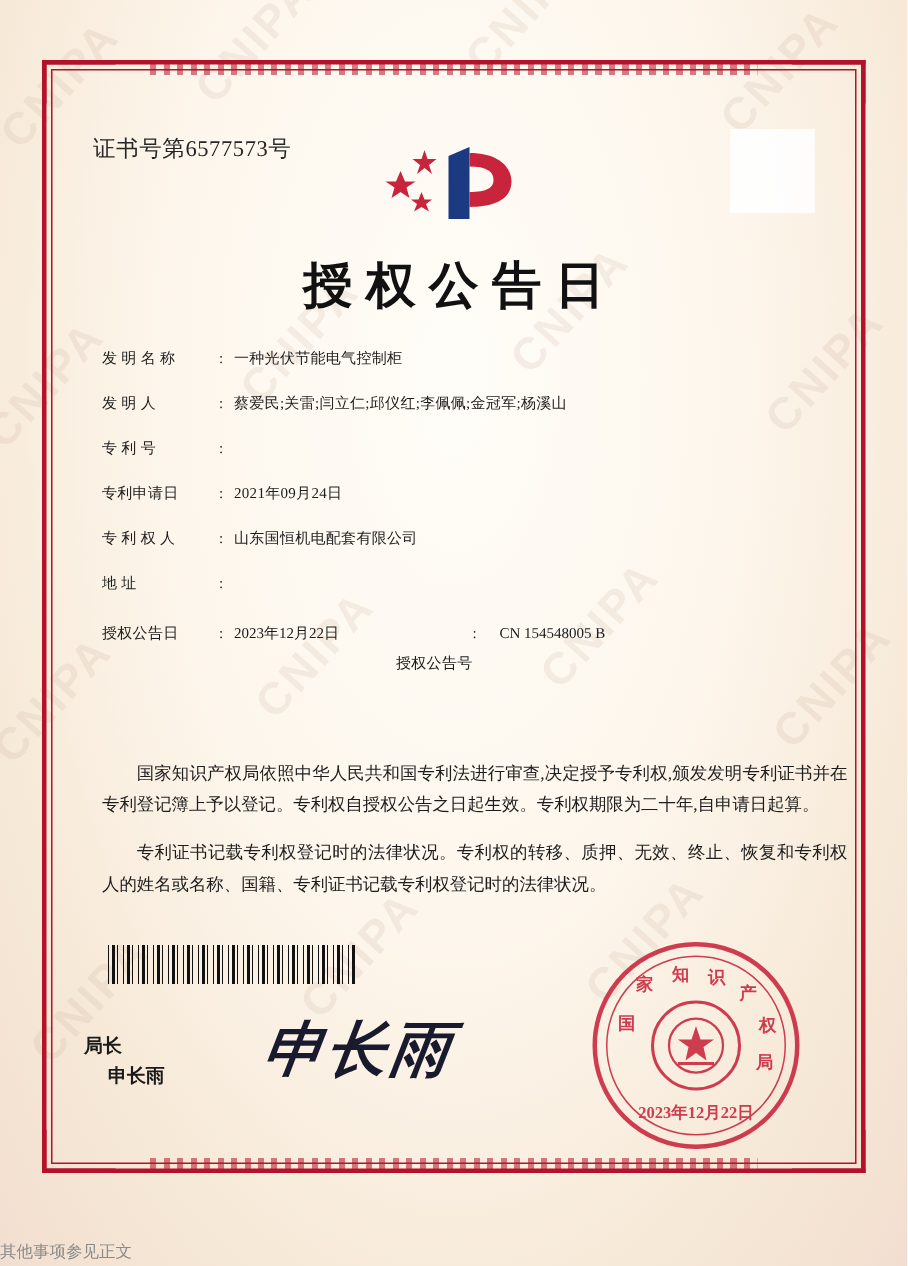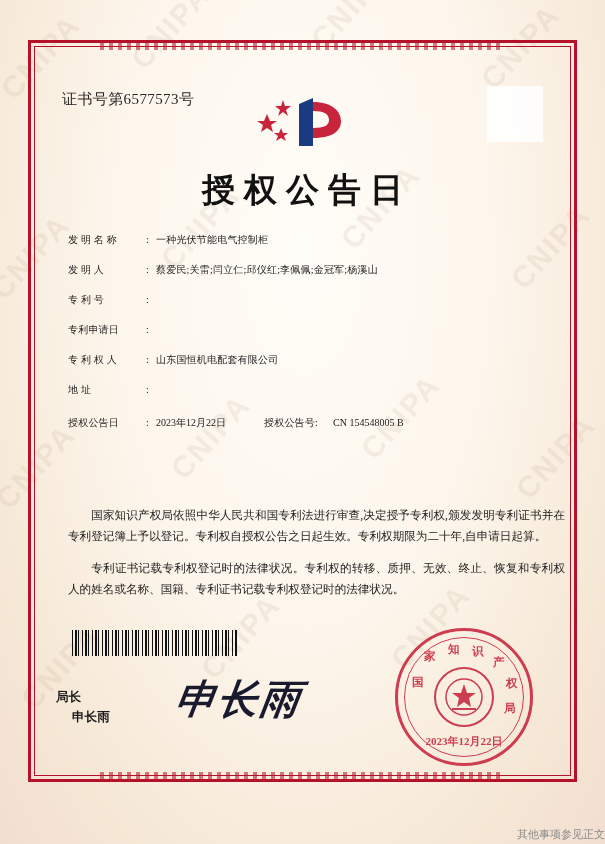--- a/index.html
+++ b/index.html
@@ -154,20 +154,21 @@
   }
   .value {
     flex: 1 1 auto;
     color: #1d1d1d;
     letter-spacing: 0.2px;
   }
   .row.double { justify-content: flex-start; }
   .sub-label {
     margin-left: 38px;
     letter-spacing: 0.2px;
+    margin-top: 20px;
   }
   .sub-value { margin-left: 8px; }
 
   
   .paras {
     position: absolute;
     left: 68px;
     right: 40px;
     top: 505px;
     font-size: 11.6px;
@@ -277,21 +278,21 @@
     left: 0; right: 0;
     bottom: 36px;
     text-align: center;
     font-size: 11.5px;
     color: #1d1d1d;
   }
   .footer-note {
     position: absolute;
     left: 0; right: 0;
     bottom: 2px;
-    text-align: right;
+    text-align: left;
     font-size: 11px;
     color: #8a8a8a;
   }
 </style>
 </head>
 <body>
 
 <div class="page">
 
   <div class="watermark-layer">
@@ -350,20 +351,21 @@
       <div class="colon">:</div>
       <div class="value">蔡爱民;关雷;闫立仁;邱仪红;李佩佩;金冠军;杨溪山</div>
     </div>
     <div class="row">
       <div class="label">专 利 号</div>
       <div class="colon">:</div>
     </div>
     <div class="row">
       <div class="label">专利申请日</div>
       <div class="colon">:</div>
+      <div class="value">2021年09月24日</div>
     </div>
     <div class="row">
       <div class="label">专 利 权 人</div>
       <div class="colon">:</div>
       <div class="value">山东国恒机电配套有限公司</div>
     </div>
     <div class="row">
       <div class="label">地 址</div>
       <div class="colon">:</div>
     </div>

